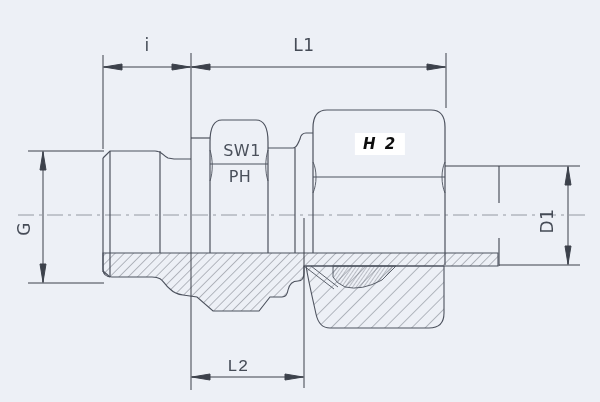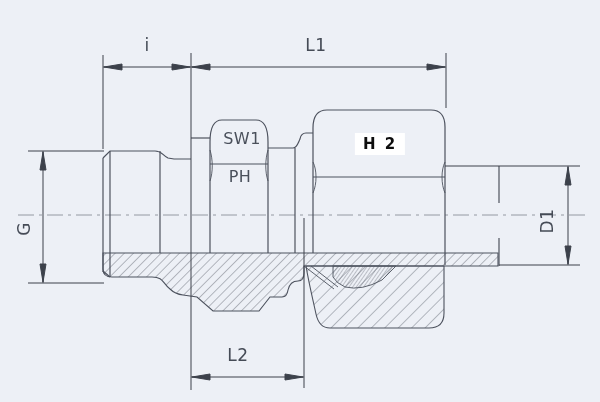--- a/index.html
+++ b/index.html
@@ -23,20 +23,21 @@
   .lbl.small{font-size:16px;color:#4a505b;}
   .lbl.rot{transform:translate(-50%,-50%) rotate(-90deg);}
   .lbl.hl{
     background:#ffffff;
     color:#0d0d0d;
     font-weight:bold;
     font-size:15px;
     letter-spacing:2px;
     padding:4px 8px 3px 8px;
     transform:translate(-50%,-50%);
+    font-style:italic;
   }
 </style>
 </head>
 <body>
 
 <div class="stage">
 
   <svg width="600" height="402" viewBox="0 0 600 402">
     <defs>
       <pattern id="hatchBody" width="6.5" height="6.5" patternUnits="userSpaceOnUse" patternTransform="rotate(-45)">
@@ -118,22 +119,22 @@
 
     <g stroke="#3c414b" stroke-width="1" fill="#3c414b">
       <line x1="304" y1="218" x2="304" y2="388"></line>
       <line x1="191" y1="377" x2="304" y2="377"></line>
       <polygon points="192,377 210,374 210,380"></polygon>
       <polygon points="303,377 285,374 285,380"></polygon>
     </g>
   </svg>
 
   <div class="lbl" style="left:147px;top:45px;">i</div>
-  <div class="lbl" style="left:316px;top:45px;">L1</div>
+  <div class="lbl" style="left:304px;top:45px;">L1</div>
   <div class="lbl rot" style="left:24px;top:229px;">G</div>
   <div class="lbl rot" style="left:547px;top:221px;">D1</div>
-  <div class="lbl" style="left:238px;top:355px;">L2</div>
+  <div class="lbl" style="left:238px;top:366px;font-family:Liberation Mono, monospace;">L2</div>
 
-  <div class="lbl small" style="left:242px;top:139px;">SW1</div>
+  <div class="lbl small" style="left:242px;top:151px;">SW1</div>
   <div class="lbl small" style="left:240px;top:177px;">PH</div>
   <div class="lbl hl" style="left:380px;top:144px;">H 2</div>
 
 </div>
 
 </body></html>

